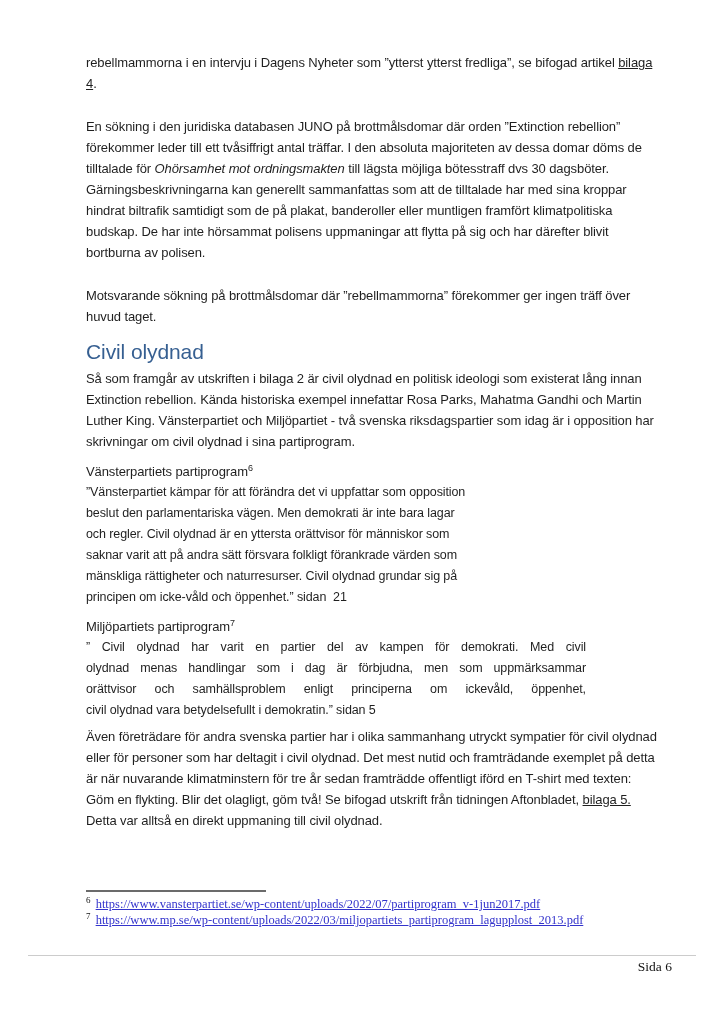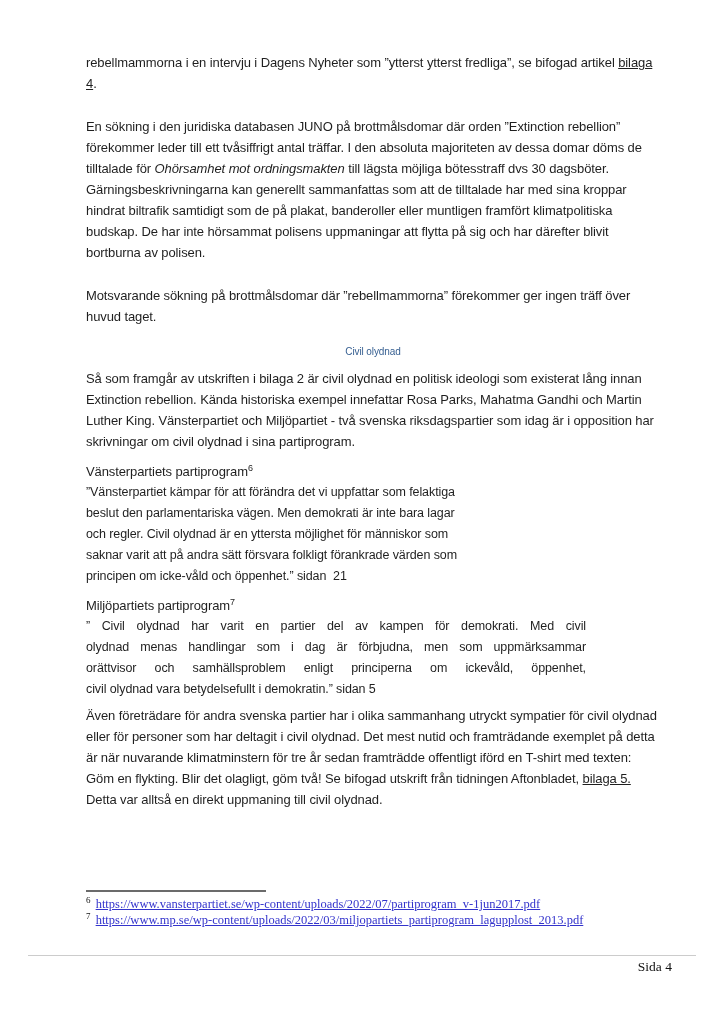--- a/index.html
+++ b/index.html
@@ -15,25 +15,24 @@
     left: 86px; top: 52px;
     width: 574px;
     color: var(--body-text, #1f1f1f);
     font-size: 13px;
     line-height: 21px;
     letter-spacing: -0.1px;
   }
   .paragraph { margin: 0 0 22px 0; }
   .heading {
     color: var(--heading, #365f91);
-    font-size: 10px;
+    font-size: 21px;
     line-height: 22px;
     font-weight: 400;
     margin: -8px 0 5px 0;
-    text-align: center;
   }
   .label { margin: -13px 0 0 0; }
   .quote {
     width: 500px;
     font-size: 12.5px;
     margin: 0 0 21px 0;
   }
   .quote .line { white-space: pre-wrap; }
   .quote.justified { margin-bottom: 5px; }
   .quote.justified .line {
@@ -89,37 +88,38 @@
 
 <div class="page">
   <div class="doc-body">
       <div class="paragraph"><span>rebellmammorna i en intervju i Dagens Nyheter som ”ytterst ytterst fredliga”, se bifogad artikel </span><span class="ul">bilaga 4</span><span>.</span></div>
       <div class="paragraph"><span>En sökning i den juridiska databasen JUNO på brottmålsdomar där orden ”Extinction rebellion” förekommer leder till ett tvåsiffrigt antal träffar. I den absoluta majoriteten av dessa domar döms de tilltalade för </span><span class="it">Ohörsamhet mot ordningsmakten</span><span> till lägsta möjliga bötesstraff dvs 30 dagsböter. Gärningsbeskrivningarna kan generellt sammanfattas som att de tilltalade har med sina kroppar hindrat biltrafik samtidigt som de på plakat, banderoller eller muntligen framfört klimatpolitiska budskap. De har inte hörsammat polisens uppmaningar att flytta på sig och har därefter blivit bortburna av polisen.</span></div>
       <div class="paragraph"><span>Motsvarande sökning på brottmålsdomar där ”rebellmammorna” förekommer ger ingen träff över huvud taget.</span></div>
       <div class="heading"><span>Civil olydnad</span></div>
       <div class="paragraph"><span>Så som framgår av utskriften i bilaga 2 är civil olydnad en politisk ideologi som existerat lång innan Extinction rebellion. Kända historiska exempel innefattar Rosa Parks, Mahatma Gandhi och Martin Luther King. Vänsterpartiet och Miljöpartiet - två svenska riksdagspartier som idag är i opposition har skrivningar om civil olydnad i sina partiprogram.</span></div>
       <div class="label"><span>Vänsterpartiets partiprogram</span><span class="sup">6</span></div>
       <div class="quote">
-        <div class="line">”Vänsterpartiet kämpar för att förändra det vi uppfattar som felaktiga</div>
+        <div class="line">”Vänsterpartiet kämpar för att förändra det vi uppfattar som opposition</div>
         <div class="line">beslut den parlamentariska vägen. Men demokrati är inte bara lagar</div>
-        <div class="line">och regler. Civil olydnad är en yttersta möjlighet för människor som</div>
+        <div class="line">och regler. Civil olydnad är en yttersta orättvisor för människor som</div>
         <div class="line">saknar varit att på andra sätt försvara folkligt förankrade värden som</div>
+        <div class="line">mänskliga rättigheter och naturresurser. Civil olydnad grundar sig på</div>
         <div class="line">principen om icke-våld och öppenhet.” sidan  21</div>
       </div>
       <div class="label"><span>Miljöpartiets partiprogram</span><span class="sup">7</span></div>
       <div class="quote justified">
         <div class="line">” Civil olydnad har varit en partier del av kampen för demokrati. Med civil</div>
         <div class="line">olydnad menas handlingar som i dag är förbjudna, men som uppmärksammar</div>
         <div class="line">orättvisor och samhällsproblem enligt principerna om ickevåld, öppenhet,</div>
         <div class="line">civil olydnad vara betydelsefullt i demokratin.” sidan 5</div>
       </div>
       <div class="paragraph"><span>Även företrädare för andra svenska partier har i olika sammanhang utryckt sympatier för civil olydnad eller för personer som har deltagit i civil olydnad. Det mest nutid och framträdande exemplet på detta är när nuvarande klimatminstern för tre år sedan framträdde offentligt iförd en T-shirt med texten: Göm en flykting. Blir det olagligt, göm två! Se bifogad utskrift från tidningen Aftonbladet, </span><span class="ul">bilaga 5.</span><span> Detta var alltså en direkt uppmaning till civil olydnad.</span></div>
     </div>
 
   <div class="footnote-rule"></div>
   <div class="footnotes">
       <div class="footnote"><span class="fn-marker">6</span> <a class="fn-link" href="#">https://www.vansterpartiet.se/wp-content/uploads/2022/07/partiprogram_v-1jun2017.pdf</a></div>
       <div class="footnote"><span class="fn-marker">7</span> <a class="fn-link" href="#">https://www.mp.se/wp-content/uploads/2022/03/miljopartiets_partiprogram_lagupplost_2013.pdf</a></div>
     </div>
 
   <div class="footer-rule"></div>
-  <div class="footer-label">Sida 4</div>
+  <div class="footer-label">Sida 6</div>
 </div>
 
 </body></html>

